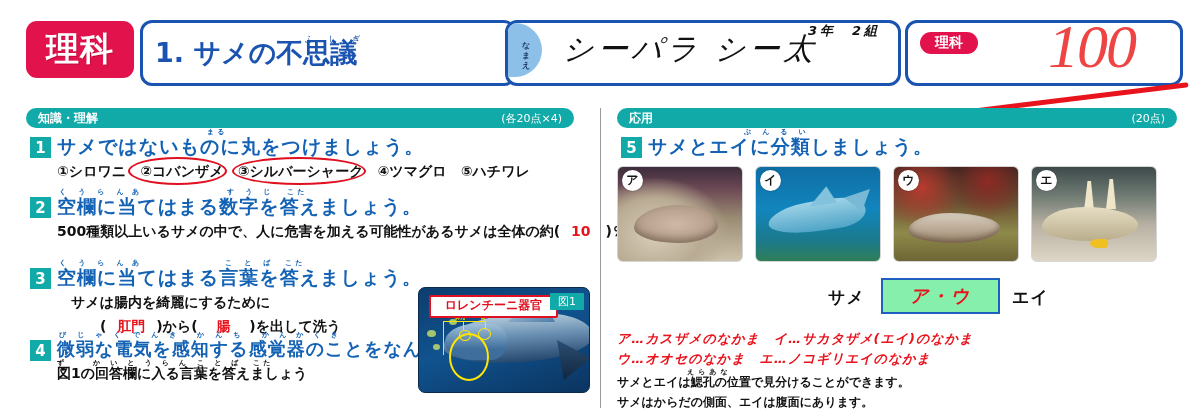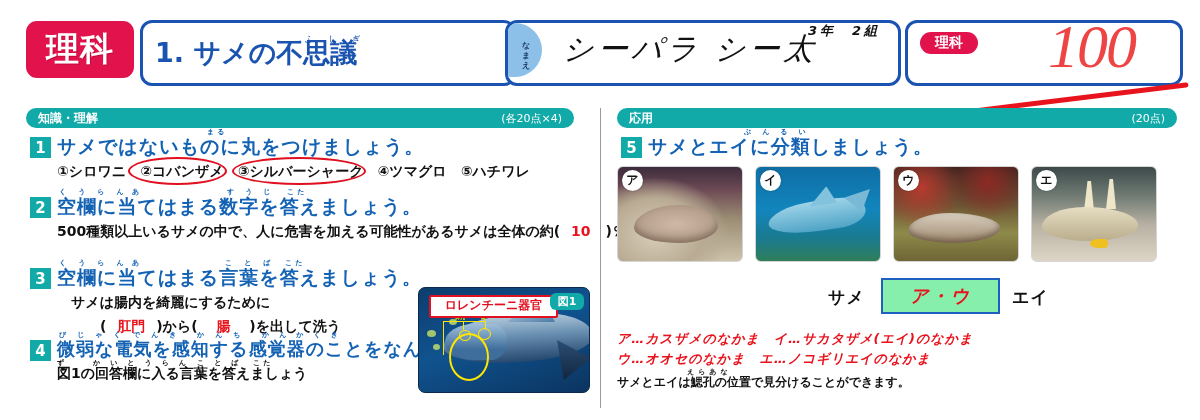--- a/index.html
+++ b/index.html
@@ -145,22 +145,22 @@
   }
   .fig1 .bubble{position:absolute;background:#c9e26a;border-radius:50%;opacity:.8;}
   .fig1 .label-box{
     position:absolute;left:10px;top:7px;width:125px;height:19px;
     background:#fff;border:2px solid #e01020;border-radius:2px;
     display:flex;align-items:flex-start;justify-content:center;
   }
   .fig1 .label-box span{color:#e01020;font-size:12px;font-weight:bold;letter-spacing:0px;}
   .fig1 .fig-badge{
     position:absolute;right:5px;top:5px;width:34px;height:17px;
-    background:#11aaa8;border-radius:6px;color:#fff;font-size:11px;
-    font-weight:bold;display:flex;align-items:center;justify-content:center;
+    background:#11aaa8;border-radius:1px;color:#fff;font-size:11px;
+    font-weight:normal;display:flex;align-items:center;justify-content:center;
   }
   .fig1 .lorenz-circle{
     position:absolute;left:30px;top:45px;width:36px;height:44px;
     border:2px solid #ffe600;border-radius:50%;
   }
   .fig1 .lead{position:absolute;background:#ffe600;}
   .fig1 .tinycircle{
     position:absolute;border:1.5px solid #ffe600;border-radius:50%;
   }
   .fig1 .tinylbl{position:absolute;color:#ffe600;font-size:5px;font-weight:bold;}
@@ -410,14 +410,15 @@
   </div>
   <div class="ans-label" style="left:1012px;top:286px;">エイ</div>
 
   <div class="note-red" style="left:617px;top:330px;">ア…カスザメのなかま　イ…サカタザメ(エイ)のなかま</div>
   <div class="note-red" style="left:617px;top:350px;">ウ…オオセのなかま　エ…ノコギリエイのなかま</div>
 
   <div class="note-black" style="left:617px;top:374px;">
     <span class="ruby black" style="left:70px;top:-7px;letter-spacing:4px;">えらあな</span>
     <span>サメとエイは鰓孔の位置で見分けることができます。</span>
   </div>
+  <div class="note-black" style="left:617px;top:394px;">サメはからだの側面、エイは腹面にあります。</div>
 
 </div>
 
 </body></html>

